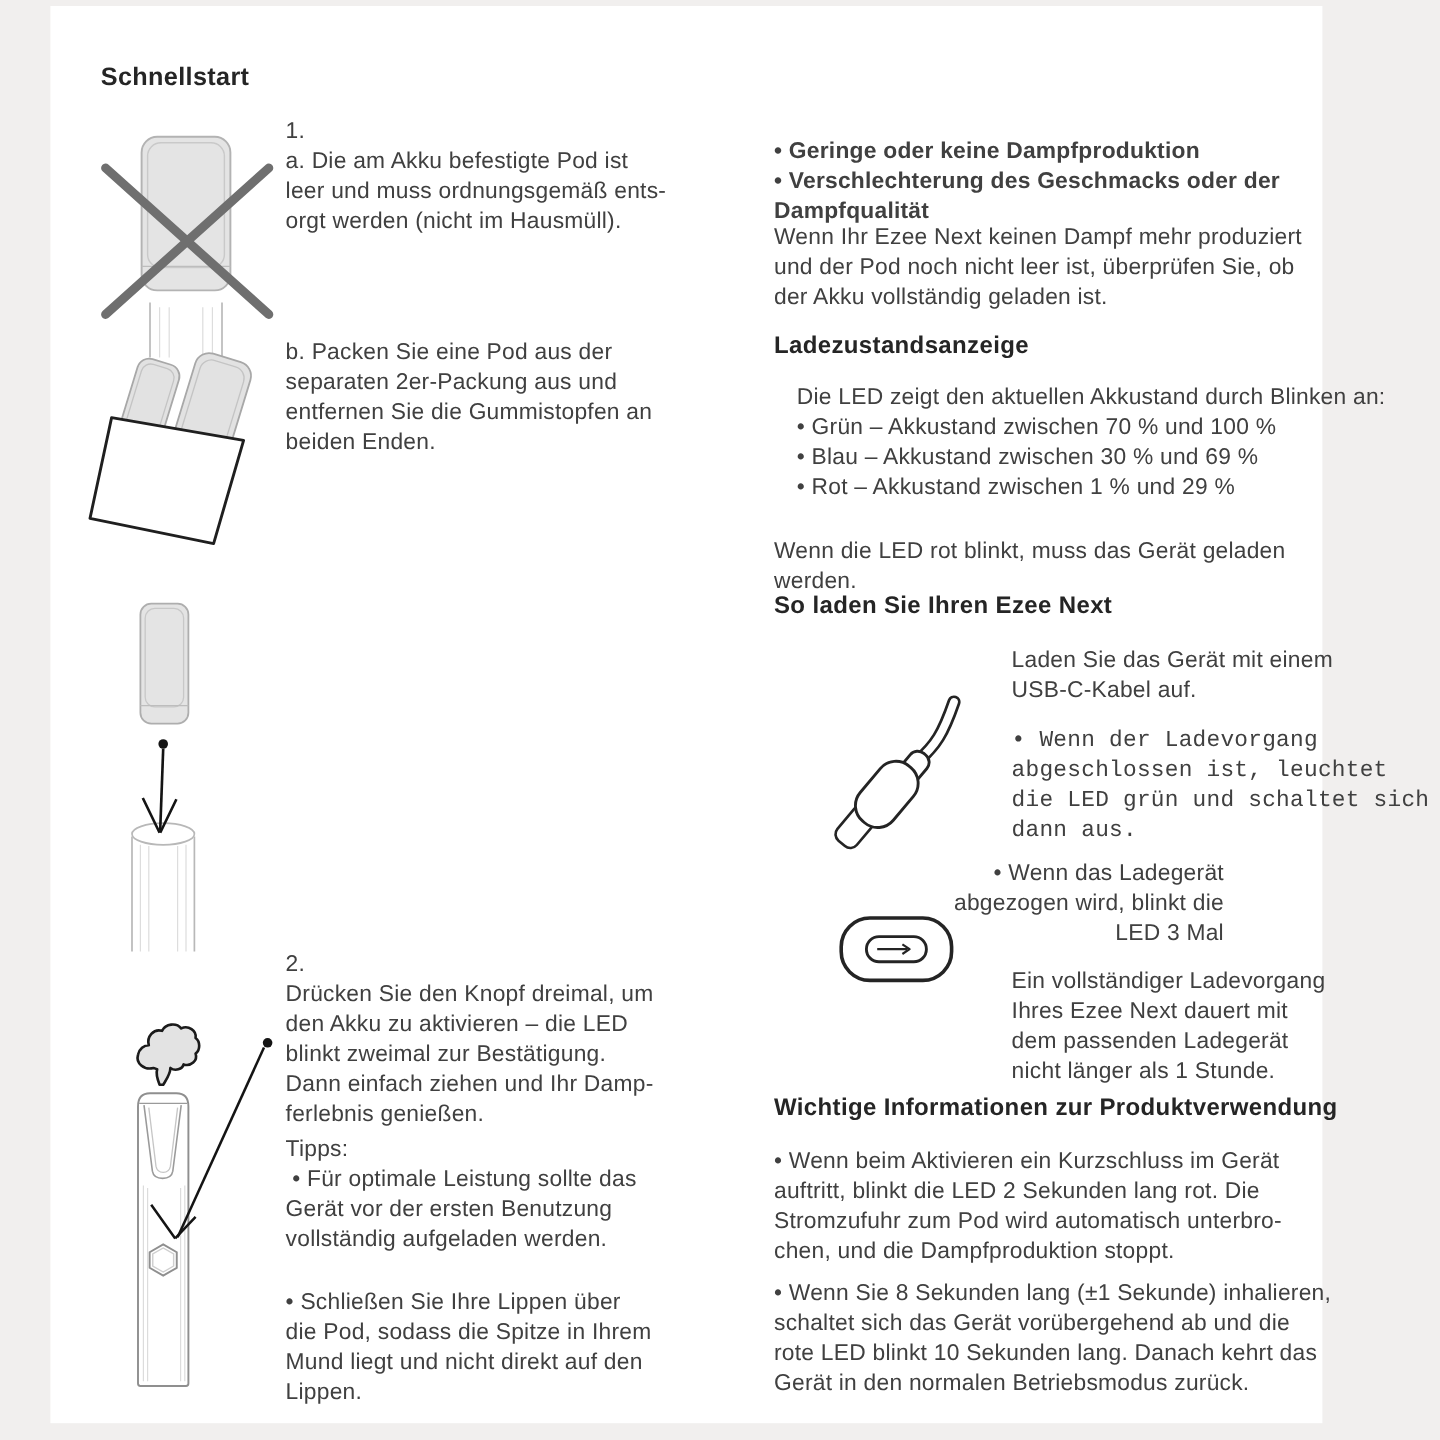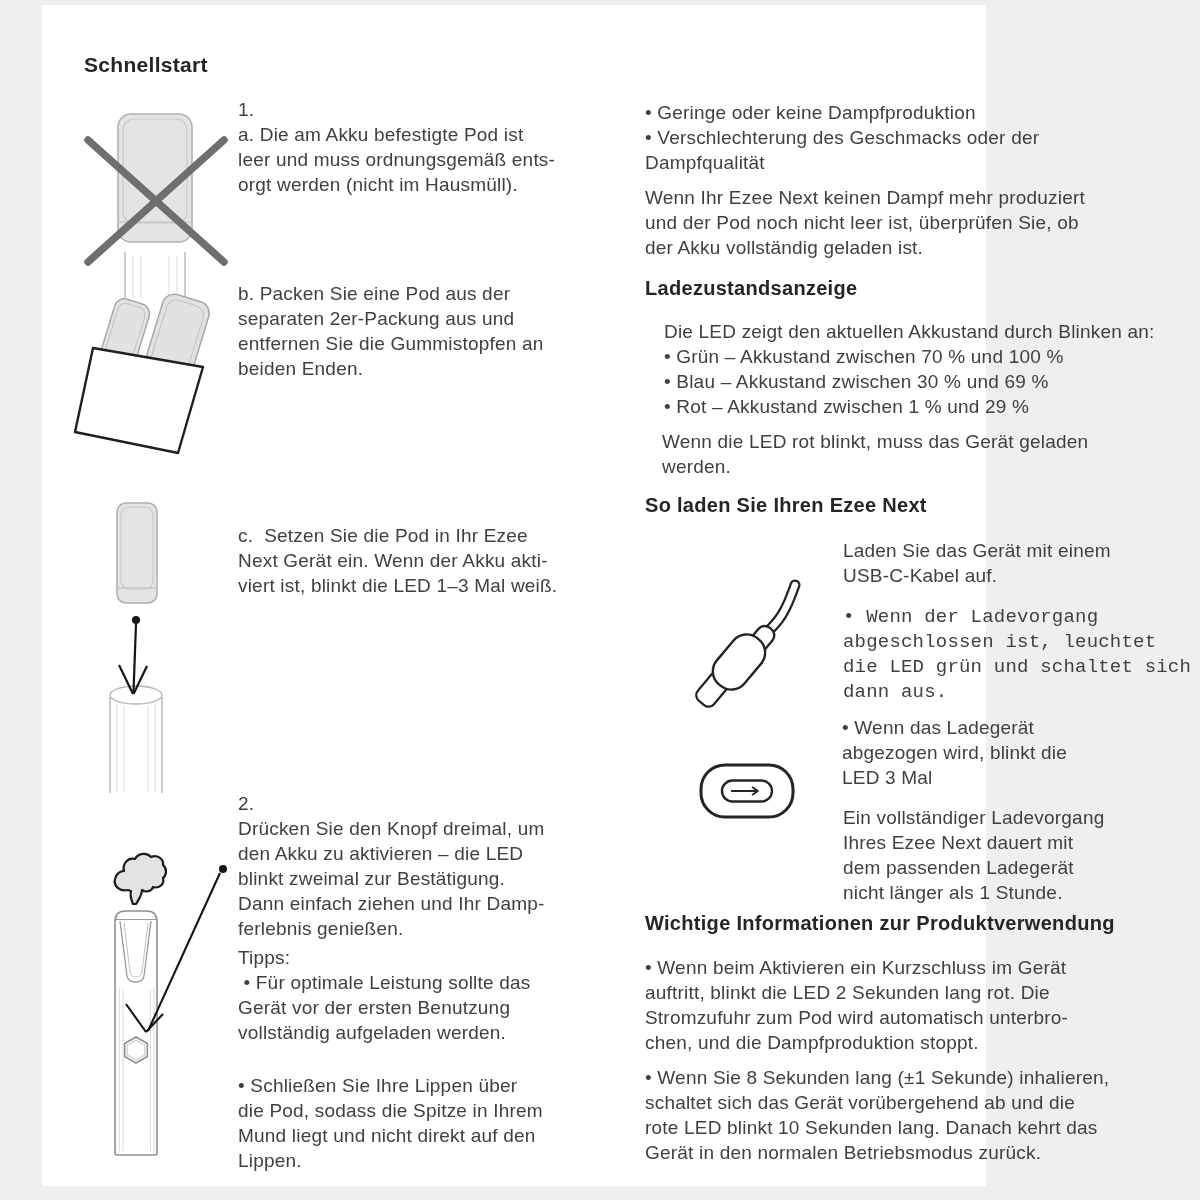--- a/index.html
+++ b/index.html
@@ -3,21 +3,21 @@
 <meta charset="utf-8">
 <style>
   html,body{margin:0;padding:0;}
   body{
     width:1200px;height:1200px;position:relative;overflow:hidden;
     background:#f1efee;
     font-family:"Liberation Sans", sans-serif;
     -webkit-font-smoothing:antialiased;
   }
   .page{
-    position:absolute;left:42px;top:5px;width:944px;height:1181px;
+    position:absolute;left:42px;top:5px;width:1060px;height:1181px;
     background:#ffffff;
   }
   .abs{position:absolute;}
   .h{
     font-weight:bold;font-size:20px;color:#252525;letter-spacing:.3px;
     white-space:pre;line-height:24px;
   }
   .h.big{font-size:21px;}
   .t{
     font-size:19px;color:#404040;letter-spacing:.2px;
@@ -76,23 +76,20 @@
     <path d="M12,90 H52" stroke="#bdbdbd" stroke-width="1.1"></path>
     <ellipse cx="31" cy="197" rx="26" ry="9" fill="#ffffff" stroke="#b8b8b8" stroke-width="1.4"></ellipse>
     <path d="M5,199 V295 M57,199 V295" stroke="#b8b8b8" stroke-width="1.4" fill="none"></path>
     <path d="M12,206 V295 M19,207 V295 M43,207 V295 M50,206 V295" stroke="#dddddd" stroke-width="1" fill="none"></path>
     <g>
       <circle cx="31" cy="122" r="4" fill="#141414"></circle>
       <path d="M31,126 L28.5,194" stroke="#141414" stroke-width="2.2" fill="none"></path>
       <path d="M14,167 L28,196 M42,168 L28.5,196" stroke="#141414" stroke-width="2.2" fill="none"></path>
     </g>
   </svg>
-  <div class="abs t" style="left:196px;top:518px;">c.  Setzen Sie die Pod in Ihr Ezee
-Next Gerät ein. Wenn der Akku akti-
-viert ist, blinkt die LED 1–3 Mal weiß.</div>
 
   <svg class="abs" style="left:66px;top:843px;" width="125" height="312" viewBox="0 0 125 312">
     <path d="M20,42 C12,44 5,38 7,31 C8,26 12,23 16,23 C14,16 20,9 27,11 C30,5 39,4 43,9 C49,6 56,11 55,17 C59,20 59,27 55,30 C57,36 51,41 45,39 C44,43 38,45 34,42 C34,47 31,51 28,56 L25,56 C23,51 22,46 23,43 C22,43 21,42 20,42 Z" fill="#e3e3e3" stroke="#1b1b1b" stroke-width="2.2" stroke-linejoin="round"></path>
     <path d="M7,305 V74 Q7,63 17,63 H39 Q49,63 49,74 V305 Q49,307 47,307 H9 Q7,307 7,305 Z" fill="#ffffff" stroke="#8f8f8f" stroke-width="1.6"></path>
     <path d="M8,71.5 H48" stroke="#9a9a9a" stroke-width="1.2" fill="none"></path>
     <path d="M12,73 L19,128 Q20,134 27.5,134 Q35,134 36,128 L43,73" fill="none" stroke="#9a9a9a" stroke-width="1.3"></path>
     <path d="M16,75 L22,124 Q23,129 28,129 Q33,129 34,124 L40,75" fill="none" stroke="#c6c6c6" stroke-width="1.1"></path>
     <path d="M11.5,140 V303 M15,142 V303 M42.5,142 V303 M46,140 V303" stroke="#dcdcdc" stroke-width="1" fill="none"></path>
     <g>
       <polygon points="39.3,208.5 28,215 16.7,208.5 16.7,195.5 28,189 39.3,195.5" fill="#ffffff" stroke="#8f8f8f" stroke-width="1.6"></polygon>
@@ -112,33 +109,33 @@
 ferlebnis genießen.</div>
   <div class="abs t" style="left:196px;top:940px;">Tipps:
  • Für optimale Leistung sollte das
 Gerät vor der ersten Benutzung
 vollständig aufgeladen werden.</div>
   <div class="abs t" style="left:196px;top:1068px;">• Schließen Sie Ihre Lippen über
 die Pod, sodass die Spitze in Ihrem
 Mund liegt und nicht direkt auf den
 Lippen.</div>
 
-  <div class="abs t" style="left:603px;top:95px;">• Geringe oder keine Dampfproduktion
+  <div class="abs t" style="left:603px;top:109px;font-weight:bold;">• Geringe oder keine Dampfproduktion
 • Verschlechterung des Geschmacks oder der
 Dampfqualität</div>
   <div class="abs t" style="left:603px;top:180px;">Wenn Ihr Ezee Next keinen Dampf mehr produziert
 und der Pod noch nicht leer ist, überprüfen Sie, ob
 der Akku vollständig geladen ist.</div>
 
   <div class="abs h" style="left:603px;top:271px;">Ladezustandsanzeige</div>
   <div class="abs t" style="left:622px;top:314px;">Die LED zeigt den aktuellen Akkustand durch Blinken an:
 • Grün – Akkustand zwischen 70 % und 100 %
 • Blau – Akkustand zwischen 30 % und 69 %
 • Rot – Akkustand zwischen 1 % und 29 %</div>
-  <div class="abs t" style="left:603px;top:424px;margin-left:17px;">Wenn die LED rot blinkt, muss das Gerät geladen
+  <div class="abs t" style="left:603px;top:442px;">Wenn die LED rot blinkt, muss das Gerät geladen
 werden.</div>
 
   <div class="abs h" style="left:603px;top:488px;">So laden Sie Ihren Ezee Next</div>
 
   <svg class="abs" style="left:650px;top:578px;" width="150" height="140" viewBox="0 0 150 140">
     <path d="M103,2 C94,28 88,38 72,52" stroke="#242424" stroke-width="11" fill="none" stroke-linecap="round"></path>
     <path d="M103,2 C94,28 88,38 72,52" stroke="#ffffff" stroke-width="6.5" fill="none" stroke-linecap="round"></path>
     <rect x="54" y="48" width="30" height="18" rx="8" transform="rotate(-50 69 57)" fill="#ffffff" stroke="#242424" stroke-width="2.4"></rect>
     <rect x="3" y="95.5" width="36" height="21" rx="7" transform="rotate(-50 21 106)" fill="#ffffff" stroke="#242424" stroke-width="2.2"></rect>
     <rect x="17" y="61" width="60" height="36" rx="17" transform="rotate(-50 47 79)" fill="#ffffff" stroke="#242424" stroke-width="2.4"></rect>
@@ -149,21 +146,21 @@
     <rect x="24" y="20.5" width="50" height="21" rx="10.5" fill="#ffffff" stroke="#242424" stroke-width="2.4"></rect>
     <path d="M33,31 H58 M54,27 L60,31 L54,35" fill="none" stroke="#242424" stroke-width="1.8" stroke-linejoin="round"></path>
   </svg>
 
   <div class="abs t" style="left:801px;top:533px;">Laden Sie das Gerät mit einem
 USB-C-Kabel auf.</div>
   <div class="abs t" style="left:801px;top:600px;font-family:Liberation Mono, monospace;">• Wenn der Ladevorgang
 abgeschlossen ist, leuchtet
 die LED grün und schaltet sich
 dann aus.</div>
-  <div class="abs t" style="left:800px;top:710px;">• Wenn das Ladegerät
+  <div class="abs t" style="left:753px;top:710px;text-align:right;">• Wenn das Ladegerät
 abgezogen wird, blinkt die
 LED 3 Mal</div>
   <div class="abs t" style="left:801px;top:800px;">Ein vollständiger Ladevorgang
 Ihres Ezee Next dauert mit
 dem passenden Ladegerät
 nicht länger als 1 Stunde.</div>
 
   <div class="abs h" style="left:603px;top:906px;">Wichtige Informationen zur Produktverwendung</div>
   <div class="abs t" style="left:603px;top:950px;">• Wenn beim Aktivieren ein Kurzschluss im Gerät
 auftritt, blinkt die LED 2 Sekunden lang rot. Die

